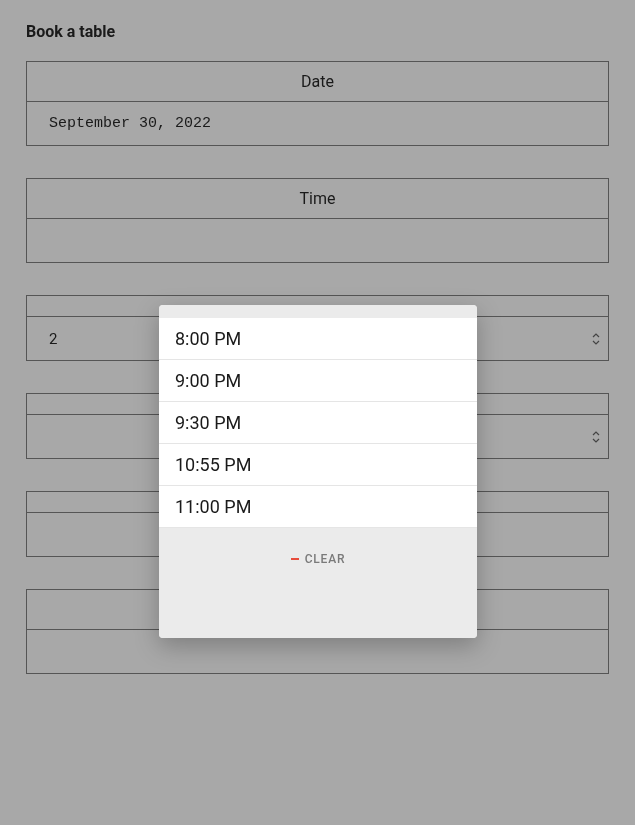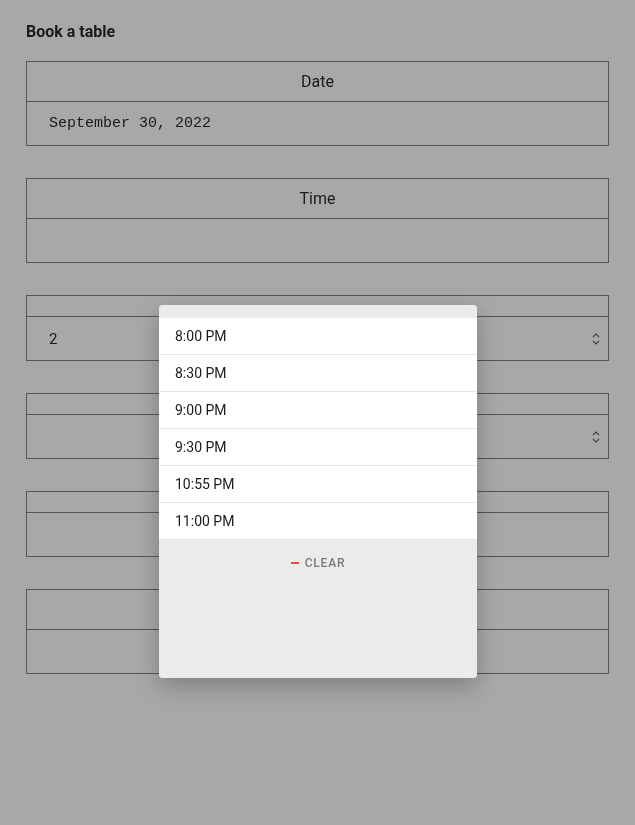--- a/index.html
+++ b/index.html
@@ -115,38 +115,39 @@
       height: 13px;
       background: #ebebeb;
     }
     
     .time-list {
       background: #fff;
     }
     
     .time-option {
       padding: 10px 16px;
-      font-size: 14px;
+      font-size: 18px;
       color: #1a1a1a;
       border-bottom: 1px solid #e5e5e5;
       cursor: pointer;
       background: #fff;
     }
     
     .time-option:last-child {
       border-bottom: 1px solid #e5e5e5;
     }
     
     .dropdown-footer {
       background: #ebebeb;
-      padding: 16px 0 108px 0;
+      padding: 16px 0 72px 0;
       display: flex;
       justify-content: center;
       align-items: center;
       gap: 6px;
+      margin-top: 8px;
     }
     
     .clear-icon {
       width: 8px;
       height: 2px;
       background: #e74c3c;
       display: inline-block;
     }
     
     .clear-text {
@@ -206,21 +207,20 @@
     <div class="field-header">Email</div>
     <div class="field-input empty"></div>
   </div>
 </div>
 
 <div class="modal-overlay">
   <div class="time-dropdown">
     <div class="dropdown-header-space"></div>
     <div class="time-list">
       <div class="time-option">8:00 PM</div>
-      <div class="time-option">8:30 PM</div>
       <div class="time-option">9:00 PM</div>
       <div class="time-option">9:30 PM</div>
       <div class="time-option">10:55 PM</div>
       <div class="time-option">11:00 PM</div>
     </div>
     <div class="dropdown-footer">
       <span class="clear-icon"></span>
       <span class="clear-text">CLEAR</span>
     </div>
   </div>

